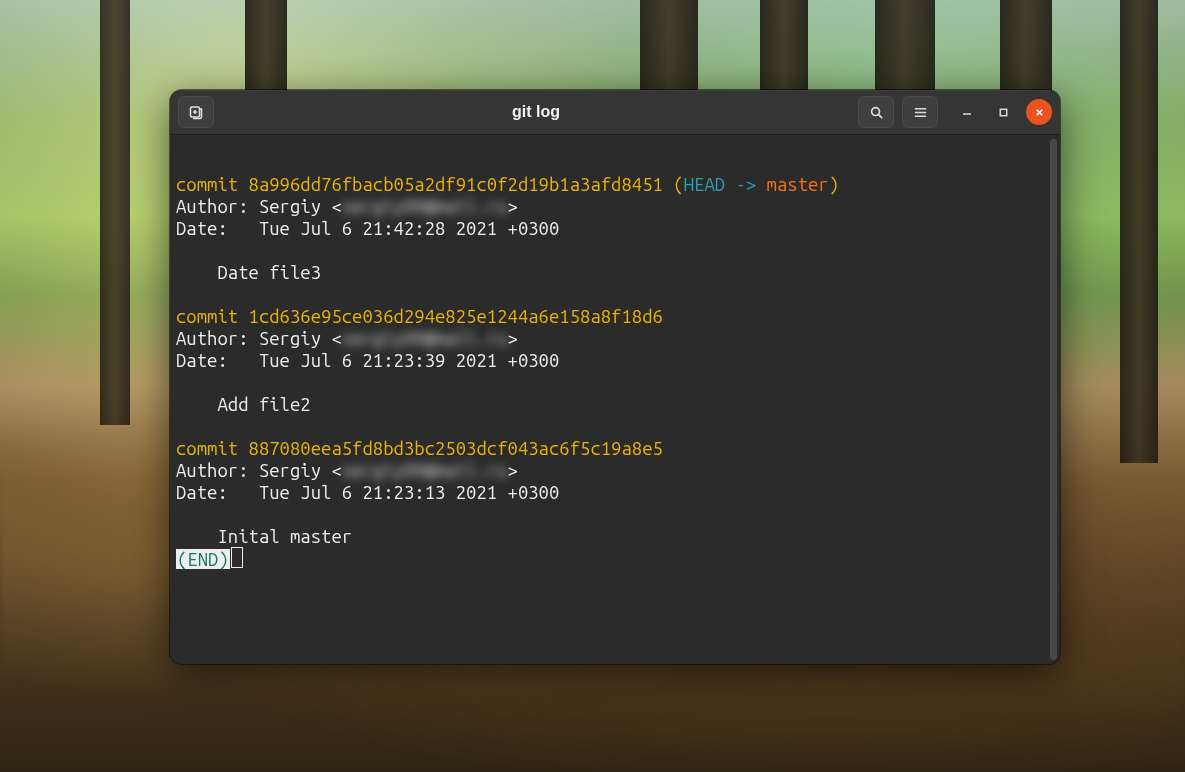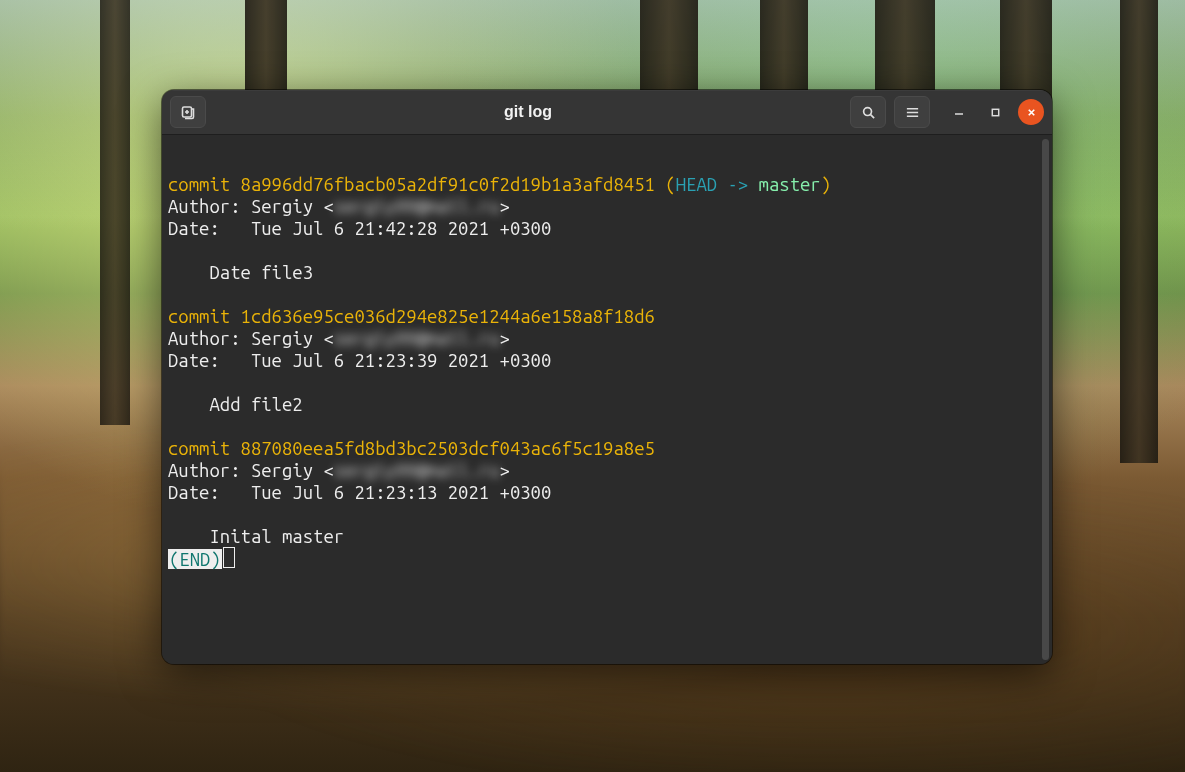--- a/index.html
+++ b/index.html
@@ -52,21 +52,21 @@
     position:absolute;
     left:0; right:0; bottom:0; height:45%;
     filter: blur(3px);
     background:
       radial-gradient(ellipse at 30% 40%, rgba(255,200,100,0.25), transparent 50%),
       radial-gradient(ellipse at 70% 60%, rgba(120,80,30,0.35), transparent 55%);
   }
 
   .window {
     position: absolute;
-    left: 162px;
+    left: 170px;
     top: 90px;
     width: 890px;
     height: 574px;
     background: #2b2b2b;
     border-radius: 12px;
     box-shadow: 0 10px 40px rgba(0,0,0,0.6), 0 0 0 1px rgba(0,0,0,0.5);
     display: flex;
     flex-direction: column;
     overflow: hidden;
   }
@@ -151,21 +151,21 @@
   .c-cyan  { color: #34e2e2; }
   .c-cyan  { color: #06989a; }
   .c-cyan  { color: #00bcd4; text-align: right; }
   .c-cyan  { color: #2aa1b3; }
   .c-green { color: #4e9a06; }
   .c-green { color: #8ae234; }
   .c-green { color: #26a269; }
   
   .c-yellow { color: #eab308; }
   .c-cyan   { color: #2aa1b3; }
-  .c-green  { color: #86efac; }
+  .c-green  { color: #f97316; }
   .blur-email {
     filter: blur(5px);
     opacity: 0.9;
   }
   .endmark {
     background: #eeeeee;
     color: #0f766e;
     padding: 0 1px;
   }
   .cursor {

